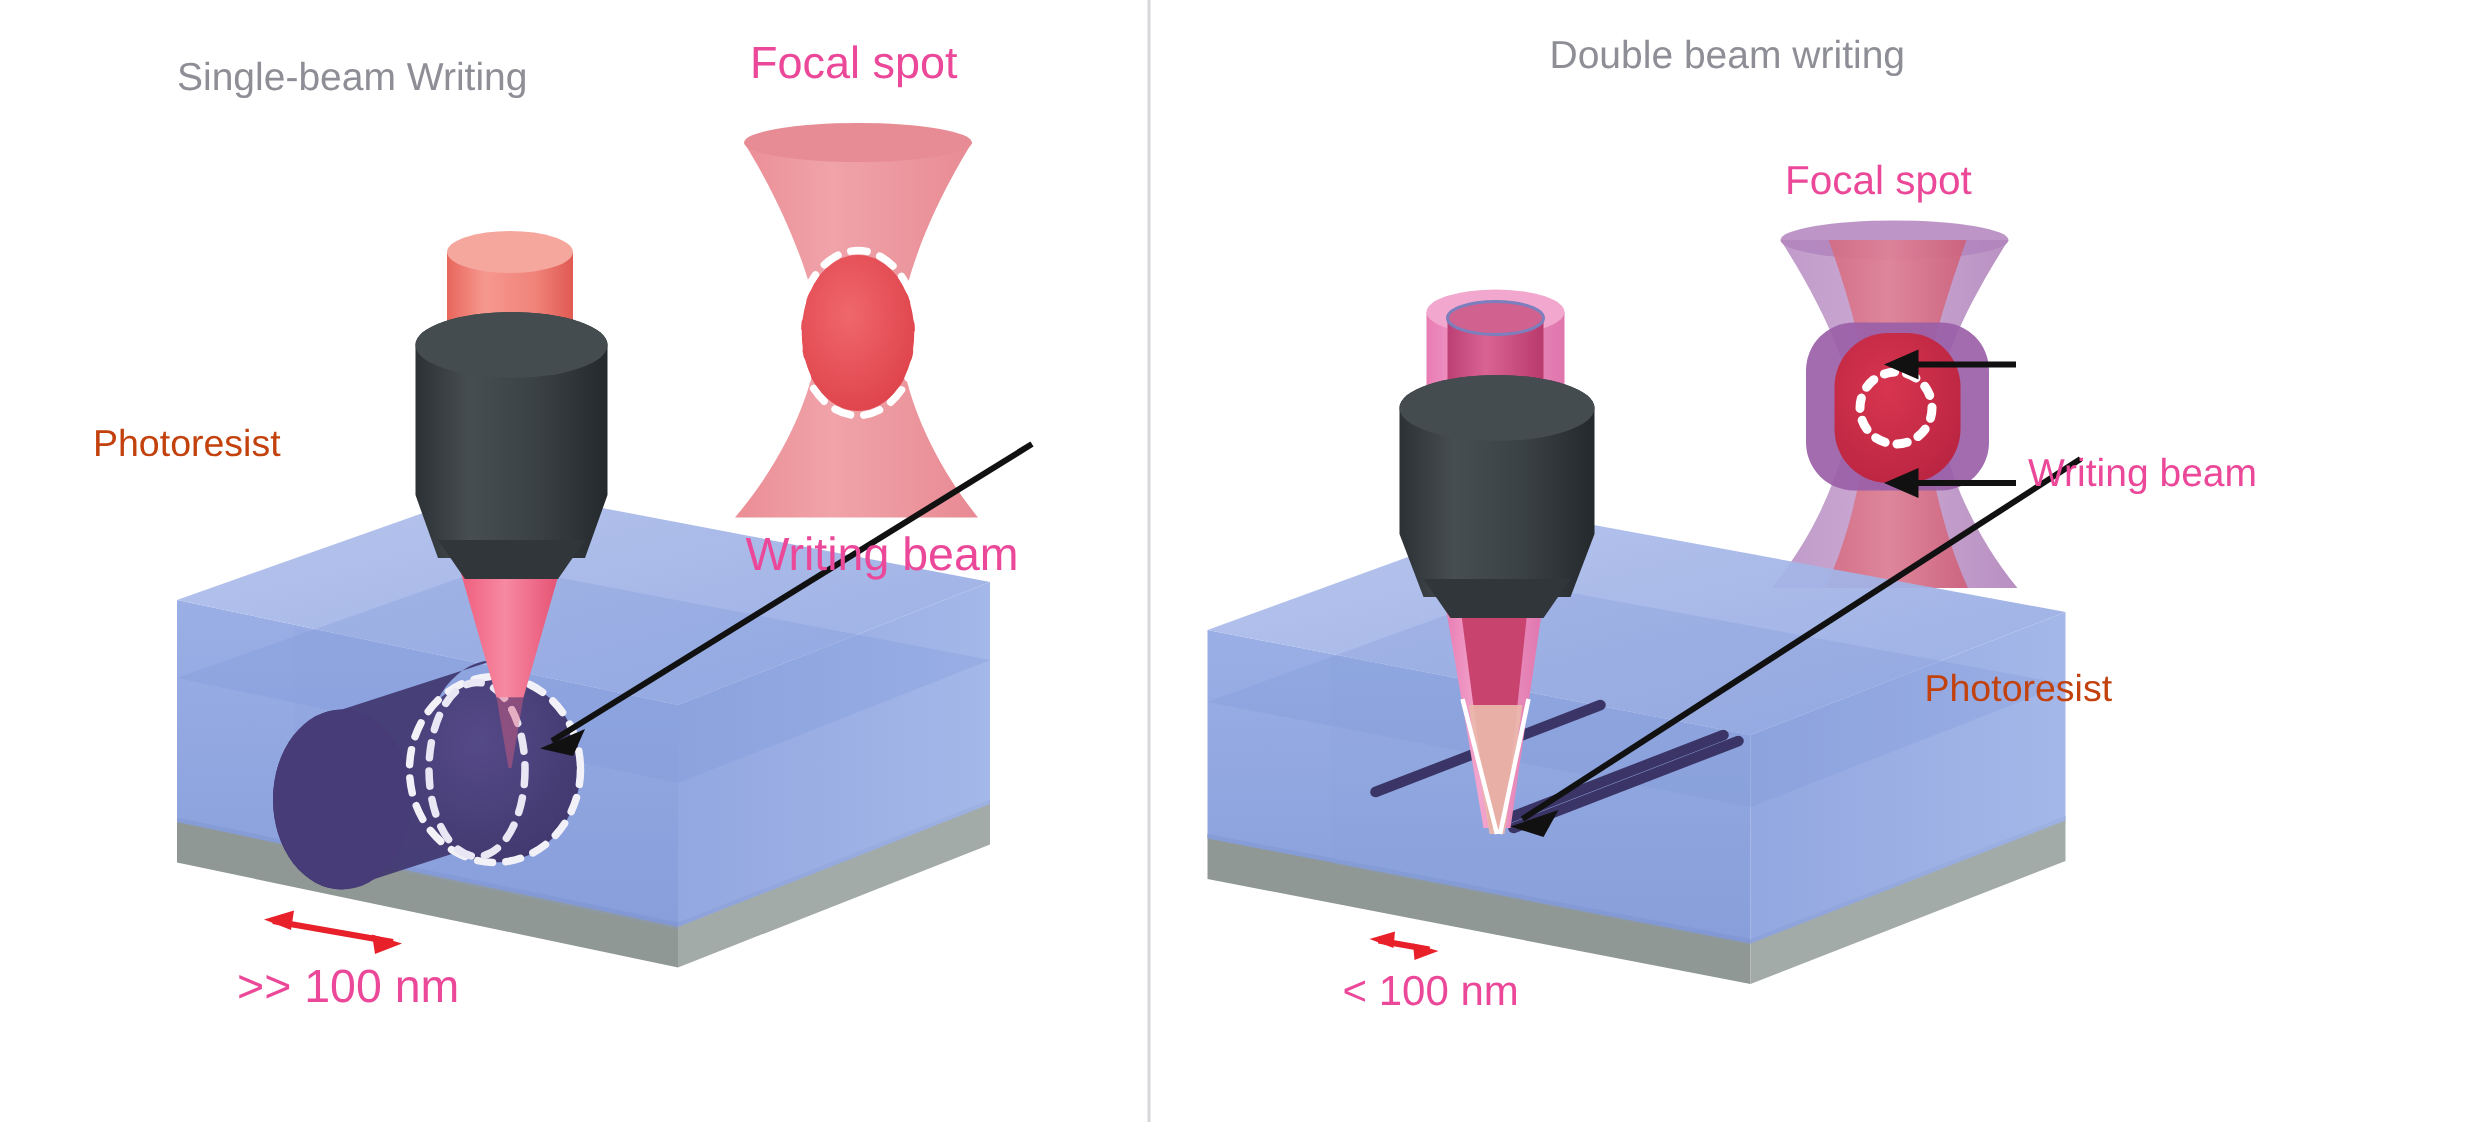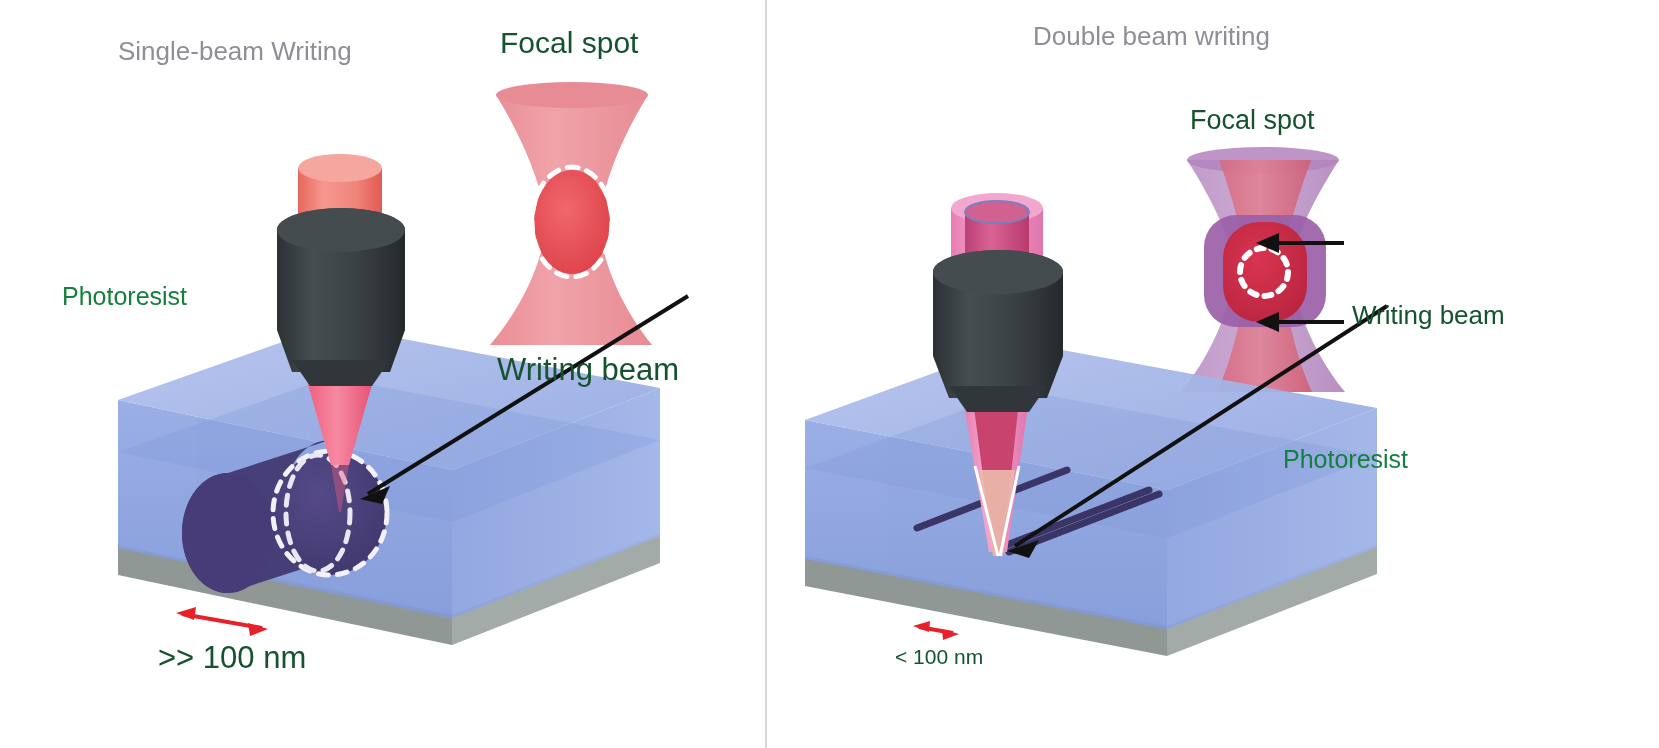--- a/index.html
+++ b/index.html
@@ -38,39 +38,39 @@
     position: absolute;
     color: #8e8e96;
     font-weight: 400;
     white-space: nowrap;
   }
   #title-left  { left: 118px;  top: 36px; font-size: 26px; }
   #title-right { left: 1033px; top: 21px; font-size: 26px; }
 
   .blk-label {
     position: absolute;
-    color: #14532d;
+    color: #ec4899;
     white-space: nowrap;
   }
   .gray-label {
     position: absolute;
-    color: #15803d;
+    color: #c2410c;
     white-space: nowrap;
     text-align: right;
   }
 
   #label-focal-left   { left: 500px;  top: 26px;  font-size: 30px; }
   #label-focal-right  { left: 1190px; top: 105px; font-size: 27px; }
   #label-writing-left { left: 497px;  top: 352px; font-size: 31px; }
   #label-inhibition   { left: 1352px; top: 222px; font-size: 26px; }
   #label-writing-right{ left: 1352px; top: 300px; font-size: 26px; }
   #label-photoresist-left  { left: 62px;   top: 282px; font-size: 25px; }
   #label-photoresist-right { left: 1283px; top: 445px; font-size: 25px; }
   #label-scale-left   { left: 158px;  top: 640px; font-size: 31px; }
-  #label-scale-right  { left: 895px;  top: 645px; font-size: 21px; }
+  #label-scale-right  { left: 895px;  top: 645px; font-size: 28px; }
 
   svg.art { position: absolute; left: 0; top: 0; overflow: visible; }
 </style>
 </head>
 <body>
 
 <div id="figure">
 
   <div id="panel-divider"></div>
 

